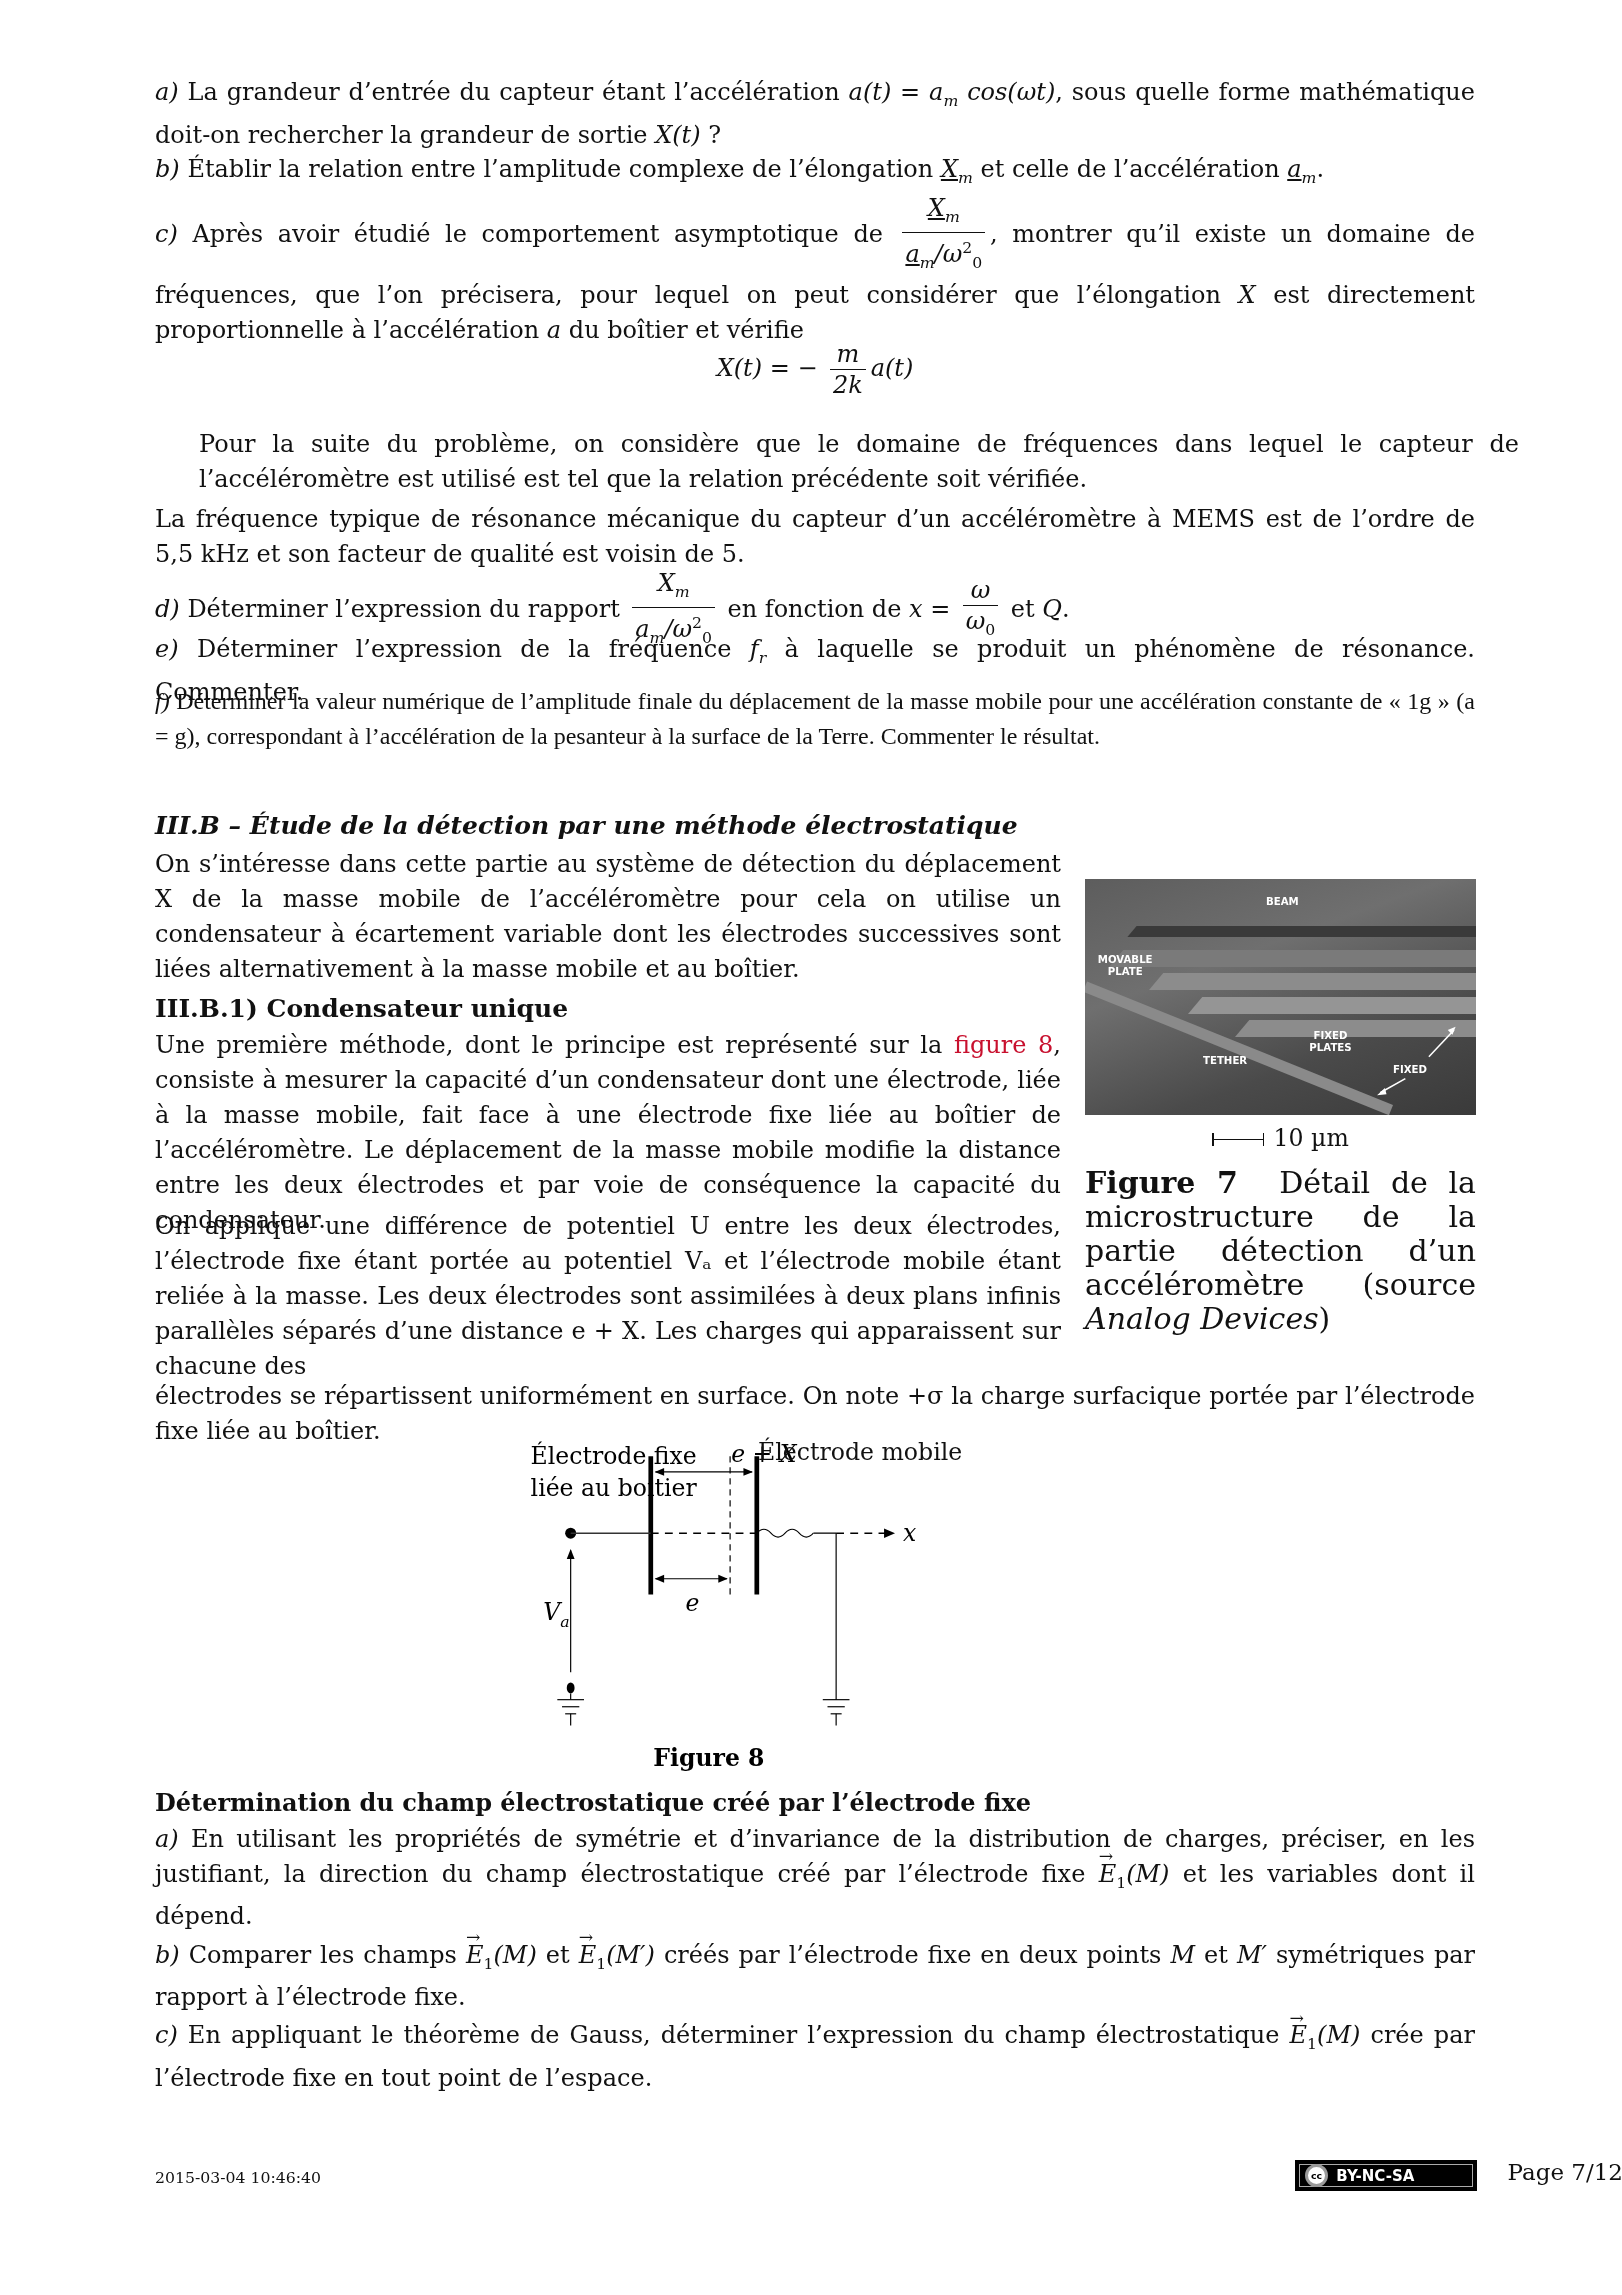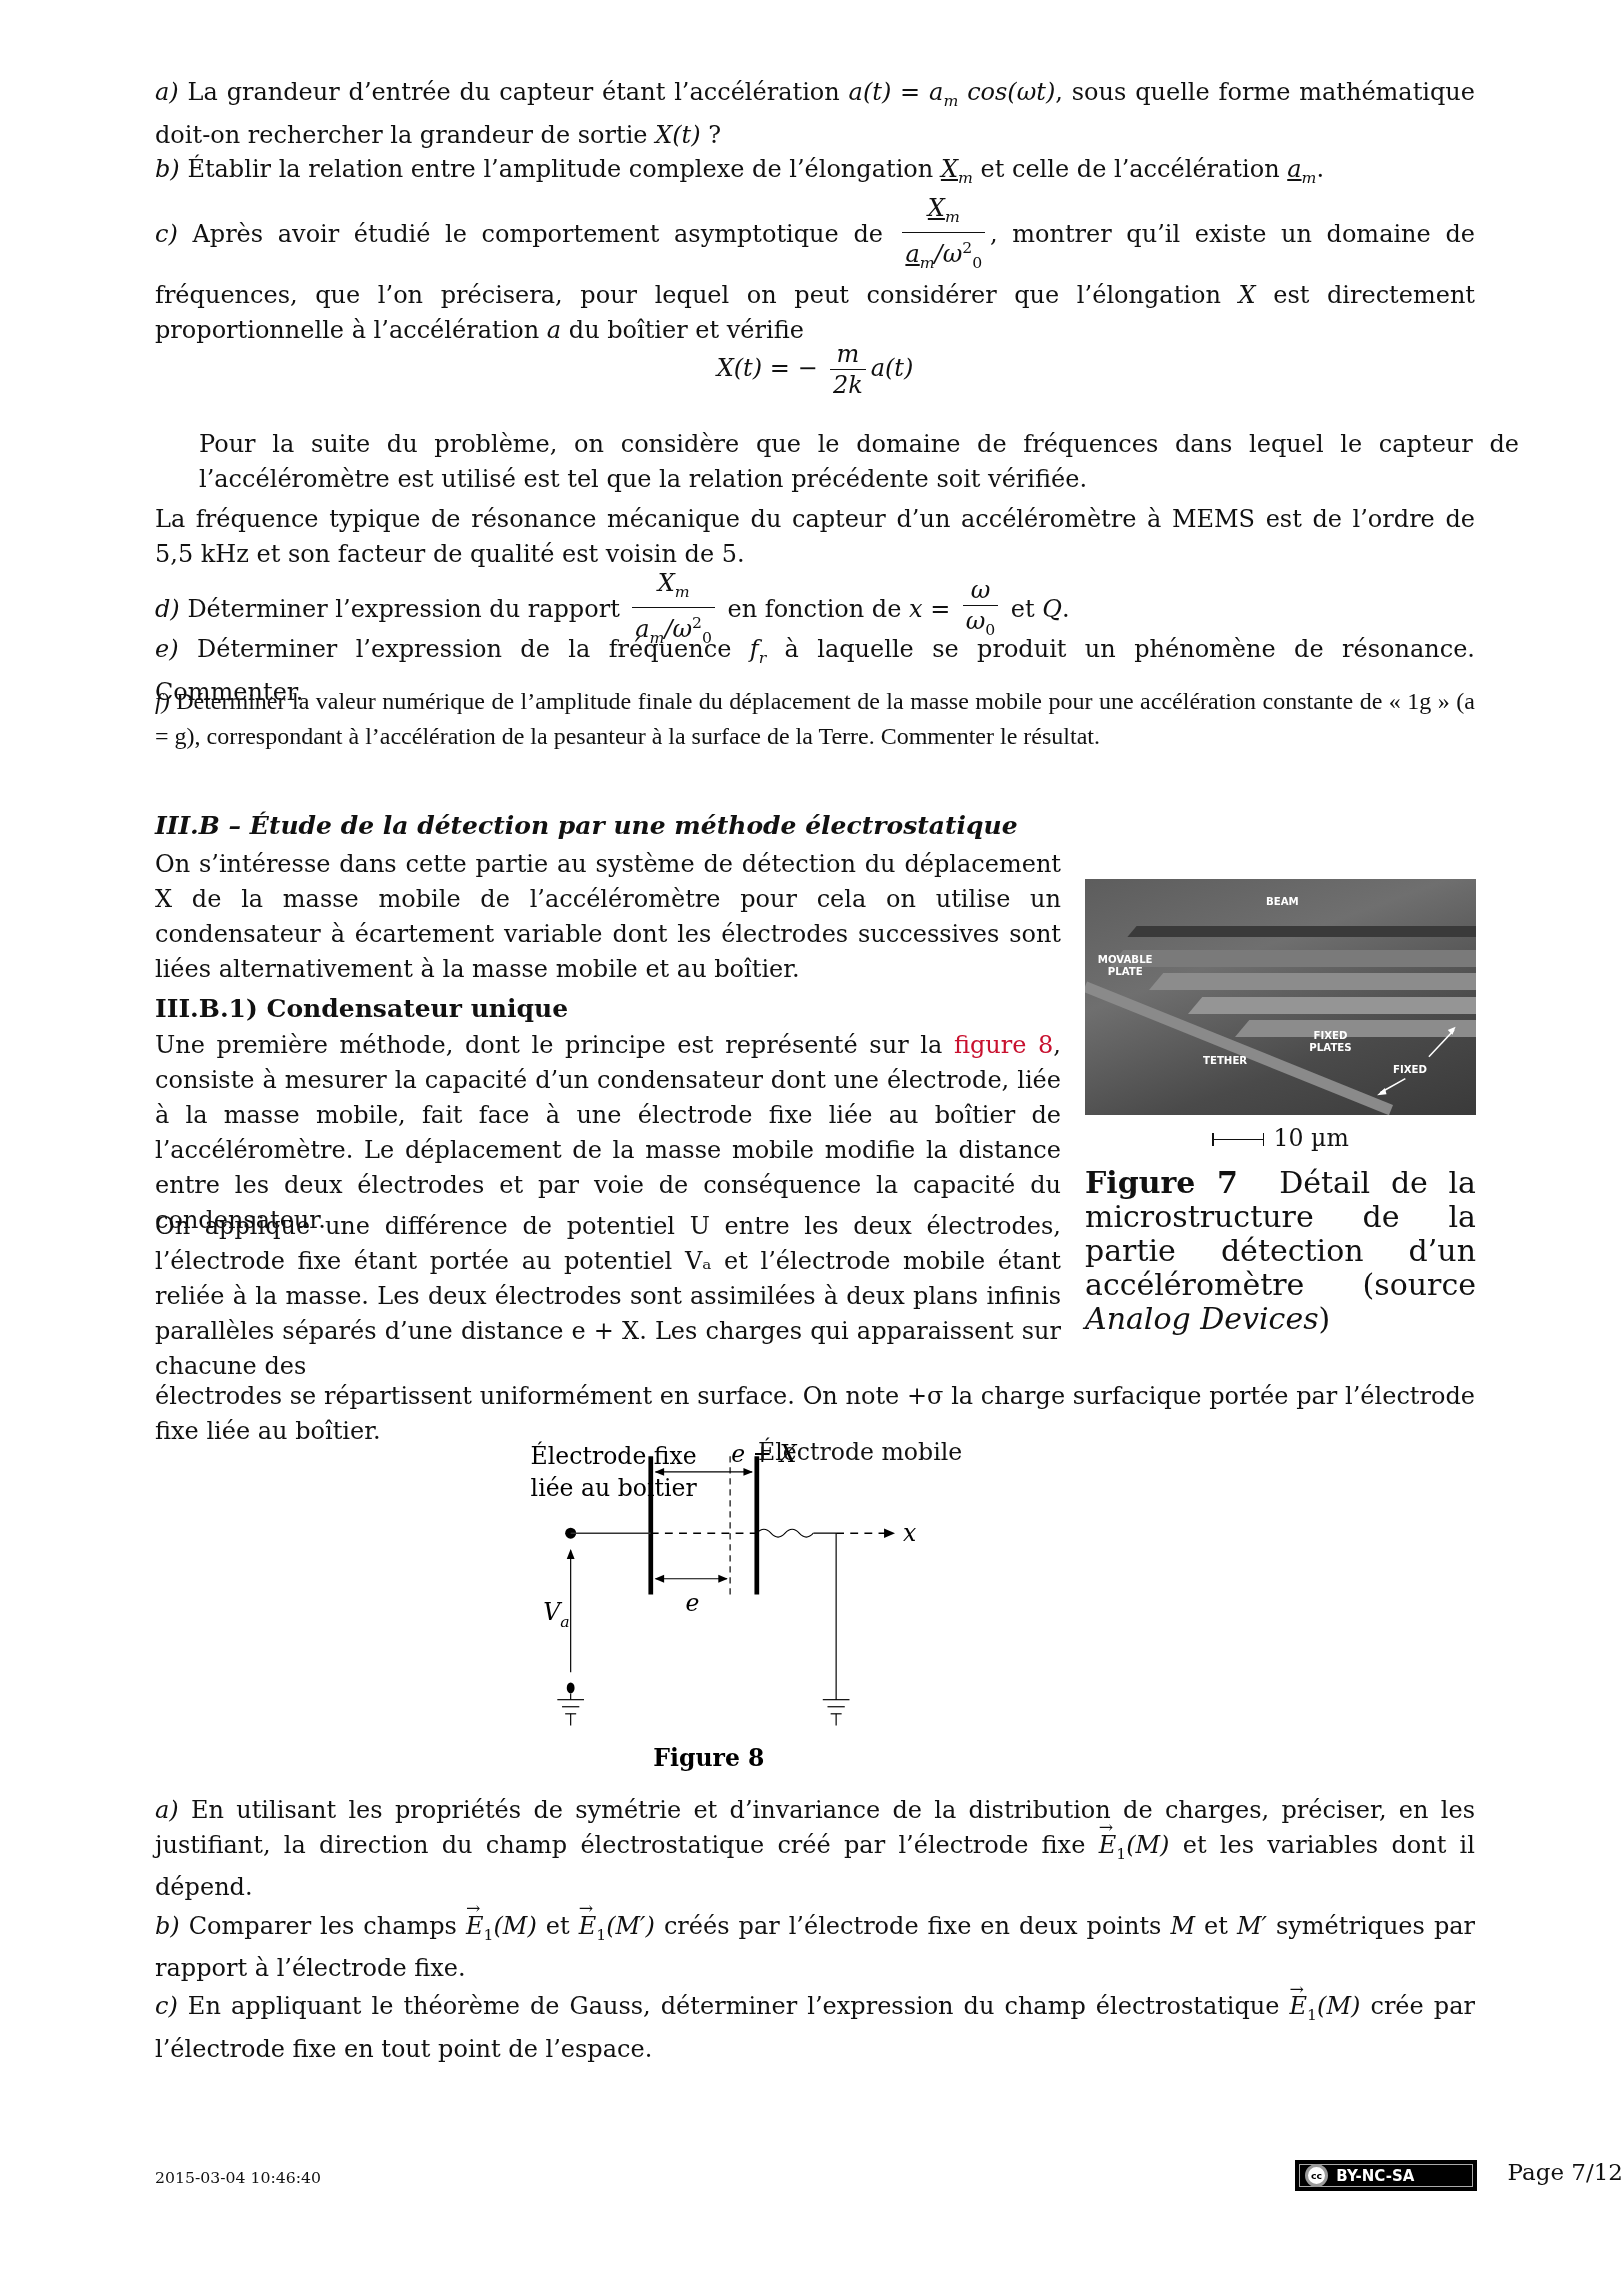--- a/index.html
+++ b/index.html
@@ -202,20 +202,21 @@
     <line x1="388" y1="365" x2="422" y2="365"></line>
       <line x1="394" y1="374" x2="416" y2="374"></line>
       <line x1="398" y1="383" x2="412" y2="383"></line>
       <line x1="405" y1="383" x2="405" y2="398"></line>
   </g>
   <text x="243" y="450" font-weight="bold" text-anchor="middle">Figure 8</text>
 </svg>
 <div class="abs" style="left:758px; top:1438px; font-size:23.6px;">Électrode mobile</div>
 
 <div class="abs" style="left:155px; top:1788px; width:1320px;">
+  <div class="sub-title" style="font-size:24px;">Détermination du champ électrostatique créé par l’électrode fixe</div>
   <p style="margin-top:4.7px;">
     <span class="it">a)</span>
     <span>En utilisant les propriétés de symétrie et d’invariance de la distribution de charges, préciser, en les justifiant, la direction du champ électrostatique créé par l’électrode fixe</span>
     <span class="vec">E</span><sub>1</sub><span class="it">(M)</span>
     <span>et les variables dont il dépend.</span>
   </p>
   <p style="margin-top:3.1px;">
     <span class="it">b)</span>
     <span>Comparer les champs</span>
     <span class="vec">E</span><sub>1</sub><span class="it">(M)</span>

